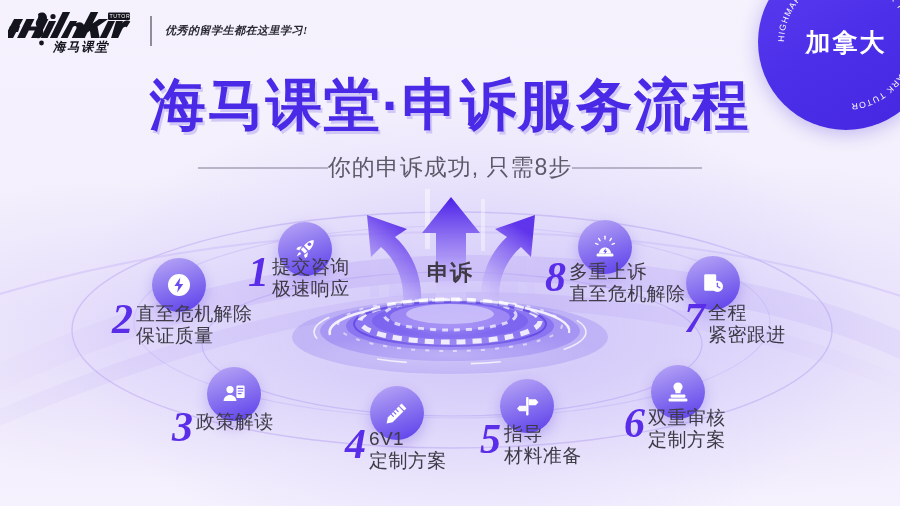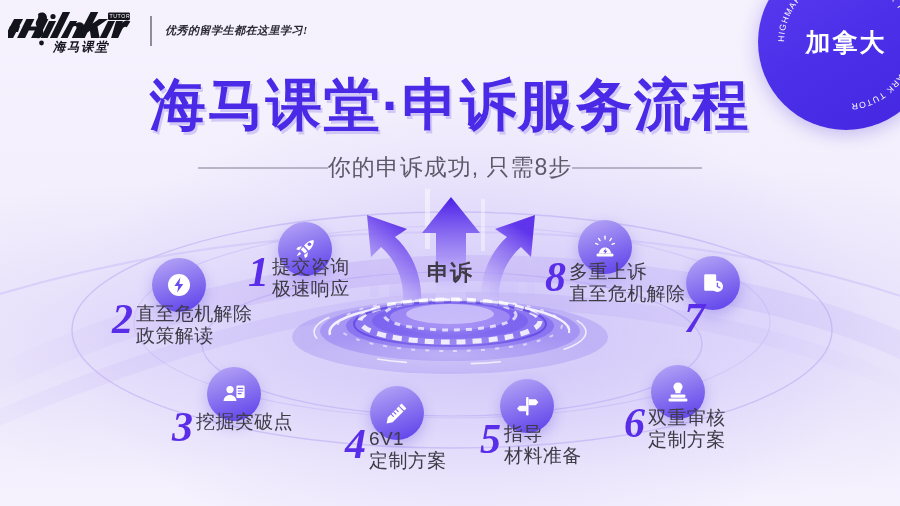--- a/index.html
+++ b/index.html
@@ -232,21 +232,21 @@
     <div class="icon-c" style="left:152px;top:258px;">
       <svg width="28" height="28" viewBox="0 0 28 28">
         <circle cx="14" cy="14" r="11" fill="#ffffff"></circle>
         <path d="M15.3 6.5 9.4 15h3.9l-1.1 6.4L18.3 13h-4z" fill="#6a4cee"></path>
       </svg>
     </div>
     <div class="step-txt" style="left:112px;top:300px;">
       <div class="num">2</div>
       <div class="lines">
         <span>直至危机解除</span>
-        <span>政策解读</span>
+        <span>保证质量</span>
       </div>
     </div>
   </div>
 
   <div class="step">
     <div class="icon-c" style="left:207px;top:367px;">
       <svg width="28" height="28" viewBox="0 0 28 28">
         <g fill="#ffffff">
           <circle cx="10" cy="9.6" r="3.6"></circle>
           <path d="M3.6 21c0-3.6 2.9-6.1 6.4-6.1s6.4 2.5 6.4 6.1z"></path>
@@ -255,21 +255,21 @@
         <g stroke="#7c63ef" stroke-width="1.1" stroke-linecap="round">
           <line x1="18.2" y1="8.4" x2="22.8" y2="8.4"></line>
           <line x1="18.2" y1="11" x2="22.8" y2="11"></line>
           <line x1="18.2" y1="13.6" x2="21.2" y2="13.6"></line>
         </g>
       </svg>
     </div>
     <div class="step-txt" style="left:172px;top:408px;">
       <div class="num">3</div>
       <div class="lines">
-        <span>挖掘突破点</span>
+        <span>政策解读</span>
       </div>
     </div>
   </div>
 
   <div class="step">
     <div class="icon-c" style="left:370px;top:386px;">
       <svg width="28" height="28" viewBox="0 0 28 28">
         <g fill="#ffffff">
           <path d="M18.6 4.6l4.8 4.8-2.2 2.2-4.8-4.8z"></path>
           <path d="M15.6 7.6l4.8 4.8L9.6 23.2l-6 1.2 1.2-6z"></path>
@@ -336,20 +336,24 @@
           <circle cx="18.4" cy="17.4" r="5.6"></circle>
         </g>
         <g stroke="#7c63ef" stroke-width="1.3" stroke-linecap="round" fill="none">
           <line x1="18.4" y1="14.2" x2="18.4" y2="17.4"></line>
           <line x1="18.4" y1="17.4" x2="20.8" y2="18.8"></line>
         </g>
       </svg>
     </div>
     <div class="step-txt" style="left:684px;top:299px;">
       <div class="num">7</div>
+      <div class="lines">
+        <span>全程</span>
+        <span>紧密跟进</span>
+      </div>
     </div>
   </div>
 
   <div class="step">
     <div class="icon-c" style="left:578px;top:220px;">
       <svg width="28" height="28" viewBox="0 0 28 28">
         <g stroke="#ffffff" stroke-width="1.4" stroke-linecap="round">
           <line x1="14" y1="3.2" x2="14" y2="6"></line>
           <line x1="7.6" y1="5.4" x2="9.1" y2="7.6"></line>
           <line x1="20.4" y1="5.4" x2="18.9" y2="7.6"></line>

